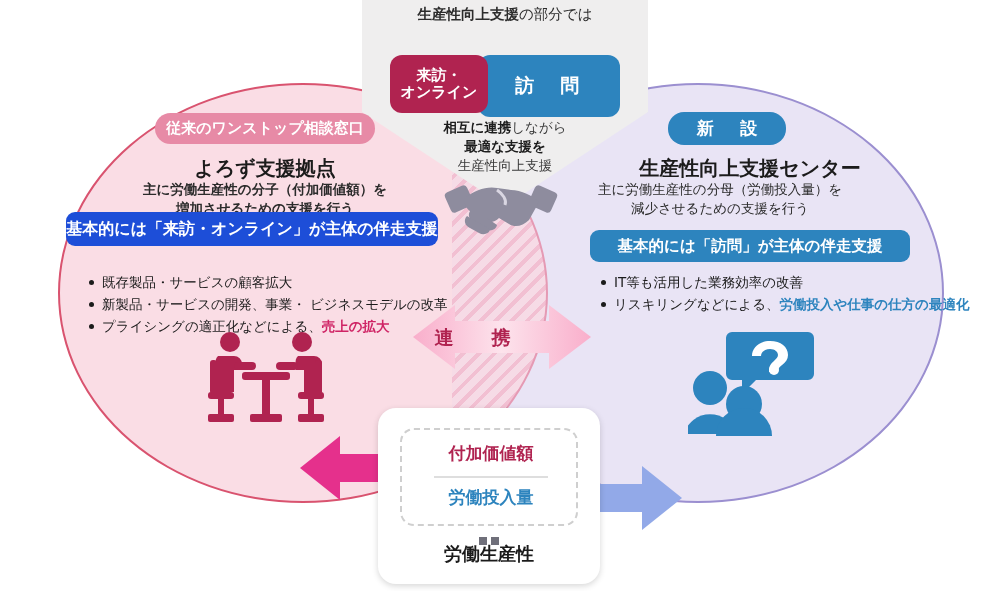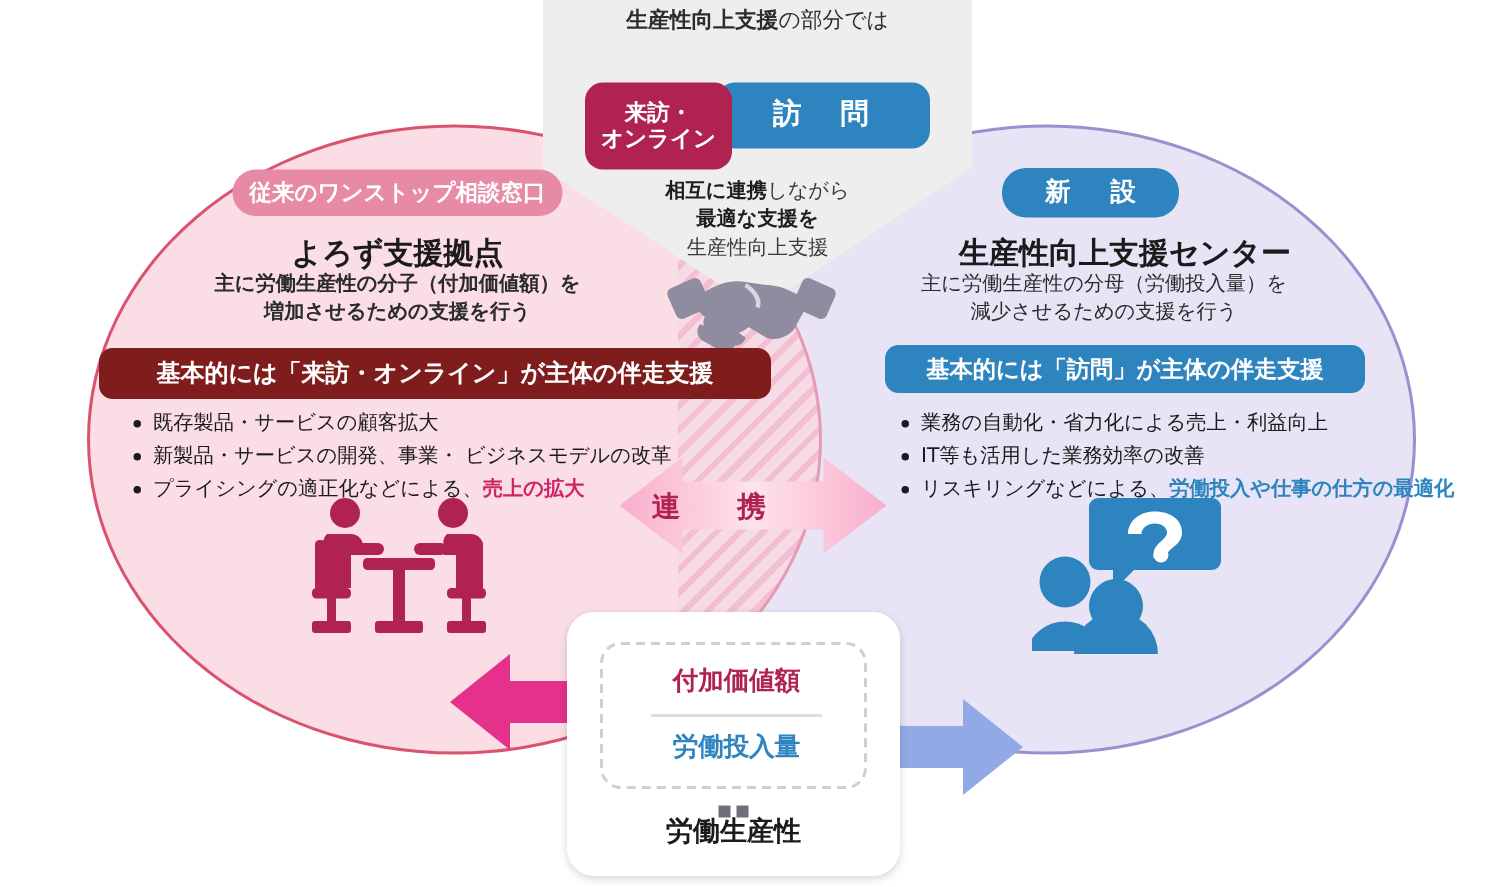--- a/index.html
+++ b/index.html
@@ -83,21 +83,21 @@
     line-height:1.15;
   }
   #pill-visit-online{
     width:98px;height:58px;
     background:#b02350;
     border-radius:12px;
     font-size:15px;
     position:relative;z-index:2;
   }
   #pill-visit{
-    width:142px;height:44px;
+    width:142px;height:62px;
     background:#2d84be;
     border-radius:12px;
     font-size:19px;
     letter-spacing:.18em;
     margin-left:-10px;
     position:relative;z-index:1;
   }
   #cooperate-note{
     left:372px; top:118px; width:266px;
     text-align:center;
@@ -140,30 +140,30 @@
     text-align:center;font-weight:bold;color:#1b1b1b;
     font-size:20px;
   }
   #title-left{left:95px;top:155px;width:340px;}
   #title-right{left:580px;top:155px;width:340px;}
   .org-sub{
     text-align:center;color:#2b2b2b;
     font-size:13.5px;line-height:1.42;
   }
   #sub-left{left:85px;top:180px;width:360px;font-weight:bold;}
-  #sub-right{left:556px;top:180px;width:360px;}
+  #sub-right{left:540px;top:180px;width:360px;}
 
   .support-band{
     color:#fff;font-weight:bold;text-align:center;
     border-radius:9px;
     display:flex;align-items:center;justify-content:center;
   }
   #band-left{
-    left:66px;top:232px;width:448px;height:34px;
-    background:#7f1d1d;font-size:16px;
+    left:66px;top:212px;width:372px;height:34px;
+    background:#1d4ed8;font-size:16px;
   }
   #band-right{
     left:590px;top:230px;width:320px;height:32px;
     background:#2d84be;font-size:15.5px;
   }
 
   .bullets{
     list-style:none;margin:0;padding:0;
     font-size:13.5px;line-height:1.62;color:#1b1b1b;
   }
@@ -318,21 +318,20 @@
   </svg>
 
   <div class="badge abs" id="badge-new">新　設</div>
   <div class="org-title abs" id="title-right">生産性向上支援センター</div>
   <div class="org-sub abs" id="sub-right">
     <div>主に労働生産性の分母（労働投入量）を</div>
     <div>減少させるための支援を行う</div>
   </div>
   <div class="support-band abs" id="band-right">基本的には「訪問」が主体の伴走支援</div>
   <ul class="bullets abs" id="bullets-right">
-    <li><span>業務の自動化・省力化による売上・利益向上</span></li>
     <li><span>IT等も活用した業務効率の改善</span></li>
     <li><span>リスキリングなどによる、</span><span class="hl-blue">労働投入や仕事の仕方の最適化</span></li>
   </ul>
 
   <svg class="abs" id="illust-right" viewBox="0 0 132 110">
     <g fill="#2d84be">
       <path d="M44 6 h76 a6 6 0 0 1 6 6 v36 a6 6 0 0 1 -6 6 h-52 l-14 14 v-14 h-10 a6 6 0 0 1 -6 -6 v-36 a6 6 0 0 1 6 -6 Z"></path>
       <circle cx="22" cy="62" r="17"></circle>
       <path d="M-4 108 a27 27 0 0 1 52 0 Z"></path>
       <circle cx="56" cy="78" r="18"></circle>

